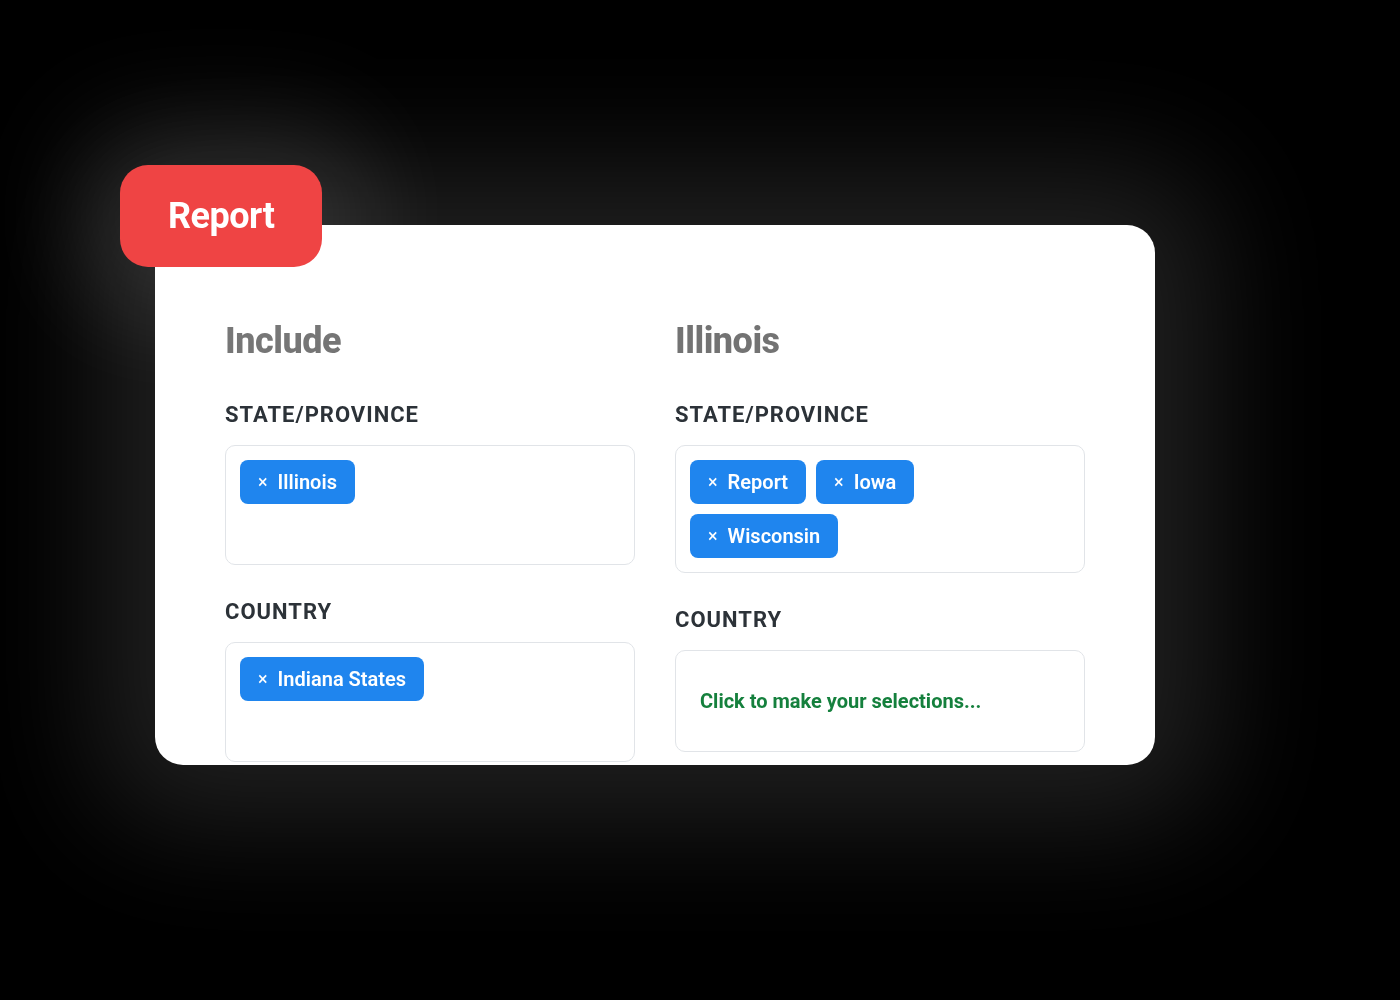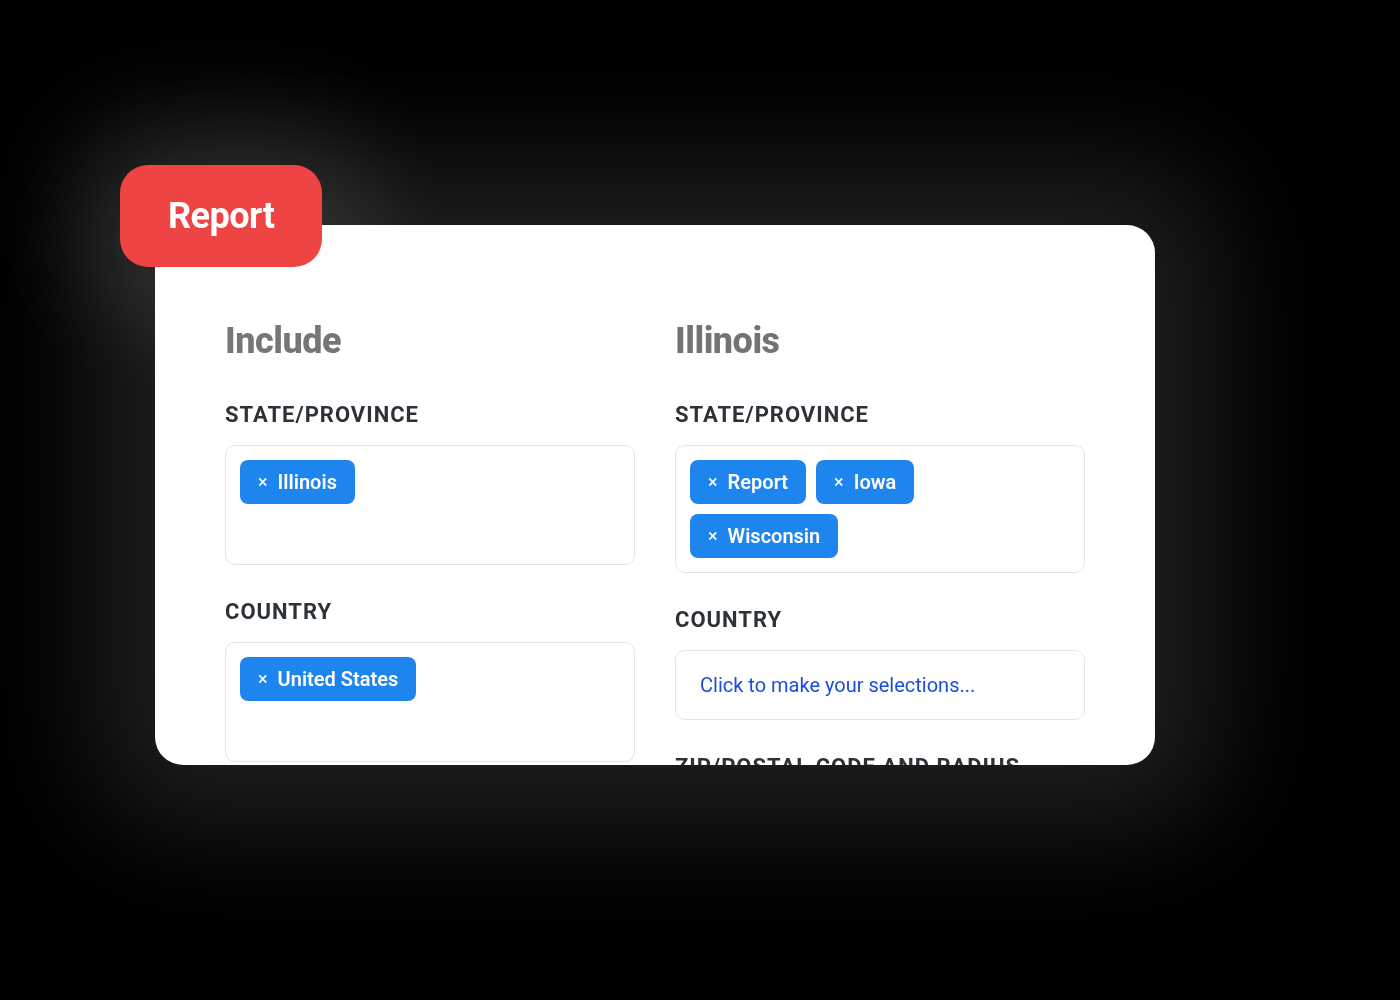--- a/index.html
+++ b/index.html
@@ -84,25 +84,26 @@
     }
     .tag-x {
       font-size: 18px;
       line-height: 1;
       cursor: pointer;
       font-weight: 400;
     }
     .select-box {
       border: 1.5px solid #e1e4e8;
       border-radius: 10px;
-      padding: 22px 24px;
-      color: #1d4ed8;
+      padding: 38px 24px;
+      color: #15803d;
       font-size: 20px;
       margin-bottom: 34px;
       cursor: pointer;
+      font-weight: bold;
     }
     .zip-label {
       font-size: 22px;
       font-weight: 700;
       color: #2c3238;
       letter-spacing: 1px;
       text-transform: uppercase;
     }
   </style>
 </head>
@@ -119,21 +120,21 @@
         <span class="tag">
           <span class="tag-x">×</span>
           <span>Illinois</span>
         </span>
       </div>
 
       <div class="field-label">COUNTRY</div>
       <div class="tag-box">
         <span class="tag">
           <span class="tag-x">×</span>
-          <span>United States</span>
+          <span>Indiana States</span>
         </span>
       </div>
     </div>
 
     <div class="col">
       <div class="col-heading">Illinois</div>
 
       <div class="field-label">STATE/PROVINCE</div>
       <div class="tag-box">
         <span class="tag">

